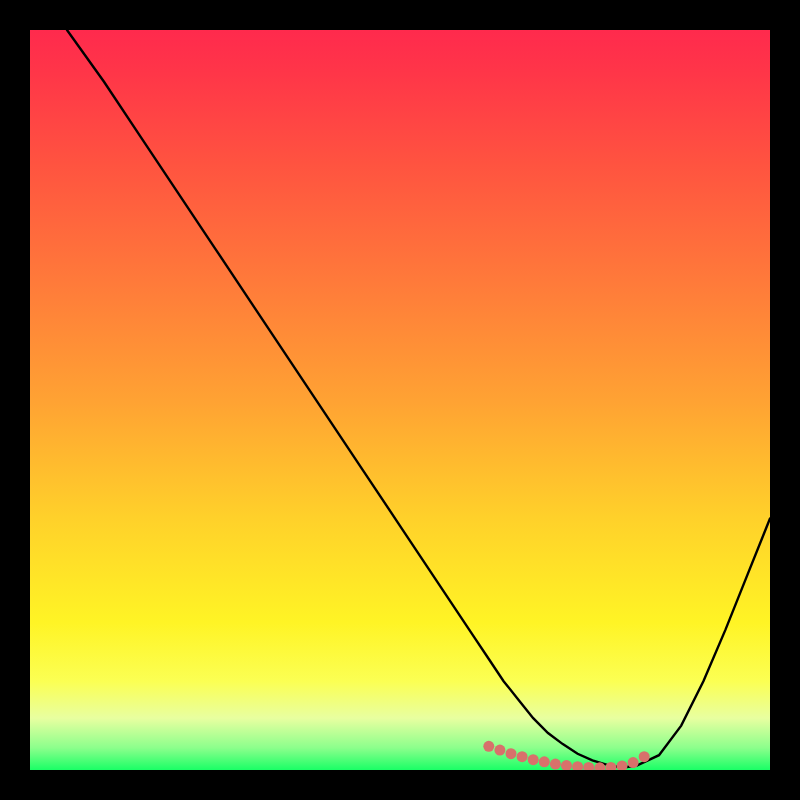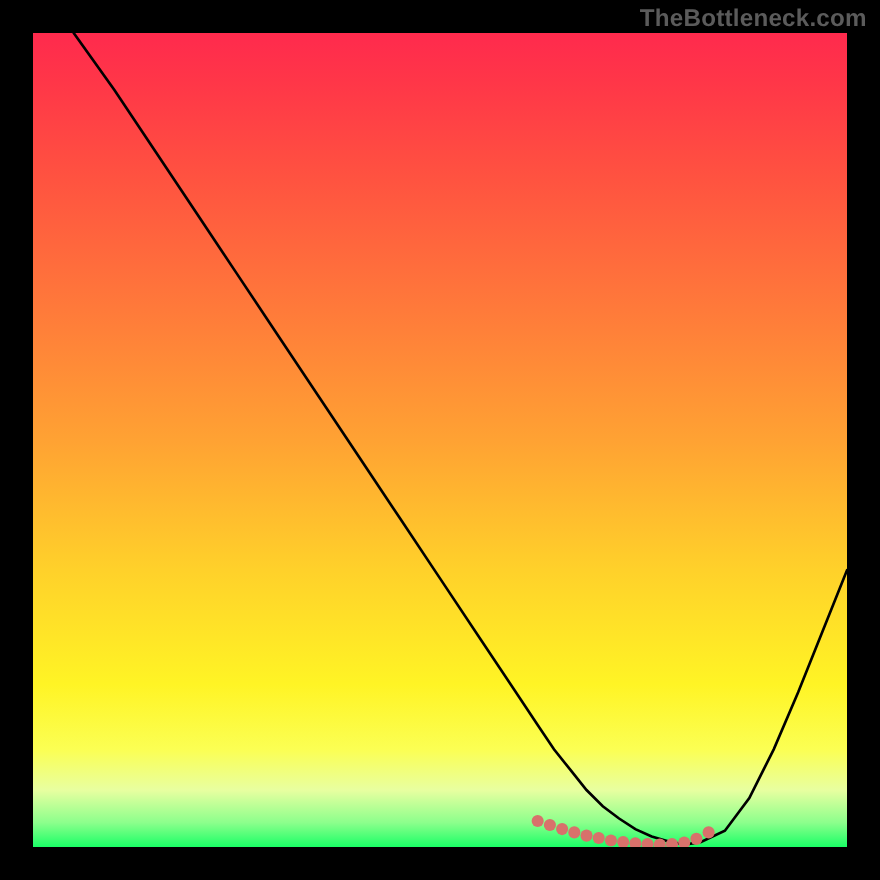--- a/index.html
+++ b/index.html
@@ -59,21 +59,20 @@
     position: absolute;
     left: 0; top: 0;
     width: 100%;
     height: 100%;
   }
 </style>
 </head>
 <body>
 
 <div class="frame">
-  <div class="watermark">TheBottleneck.com</div>
 
   <div class="plot-area">
     <div class="gradient"></div>
     <svg class="curve" viewBox="0 0 740 740" preserveAspectRatio="none">
       <path id="curve-path" fill="none" stroke="#000000" stroke-width="2.4" stroke-linecap="round" d="M37.00 0.00 L74.00 51.80 L111.00 107.30 L148.00 162.80 L185.00 218.30 L222.00 273.80 L259.00 329.30 L296.00 384.80 L333.00 440.30 L370.00 495.80 L407.00 551.30 L444.00 606.80 L458.80 629.00 L473.60 651.20 L488.40 669.70 L503.20 688.20 L518.00 703.00 L532.80 714.10 L547.60 723.72 L562.40 730.38 L577.20 734.82 L592.00 737.78 L606.80 735.56 L629.00 725.20 L651.20 695.60 L673.40 651.20 L695.60 599.40 L717.80 543.90 L740.00 488.40"></path>
       <g id="markers">
           <circle cx="458.80" cy="716.32" r="5.5" fill="#d8716b"></circle>
           <circle cx="469.90" cy="720.02" r="5.5" fill="#d8716b"></circle>
           <circle cx="481.00" cy="723.72" r="5.5" fill="#d8716b"></circle>
           <circle cx="492.10" cy="726.68" r="5.5" fill="#d8716b"></circle>

